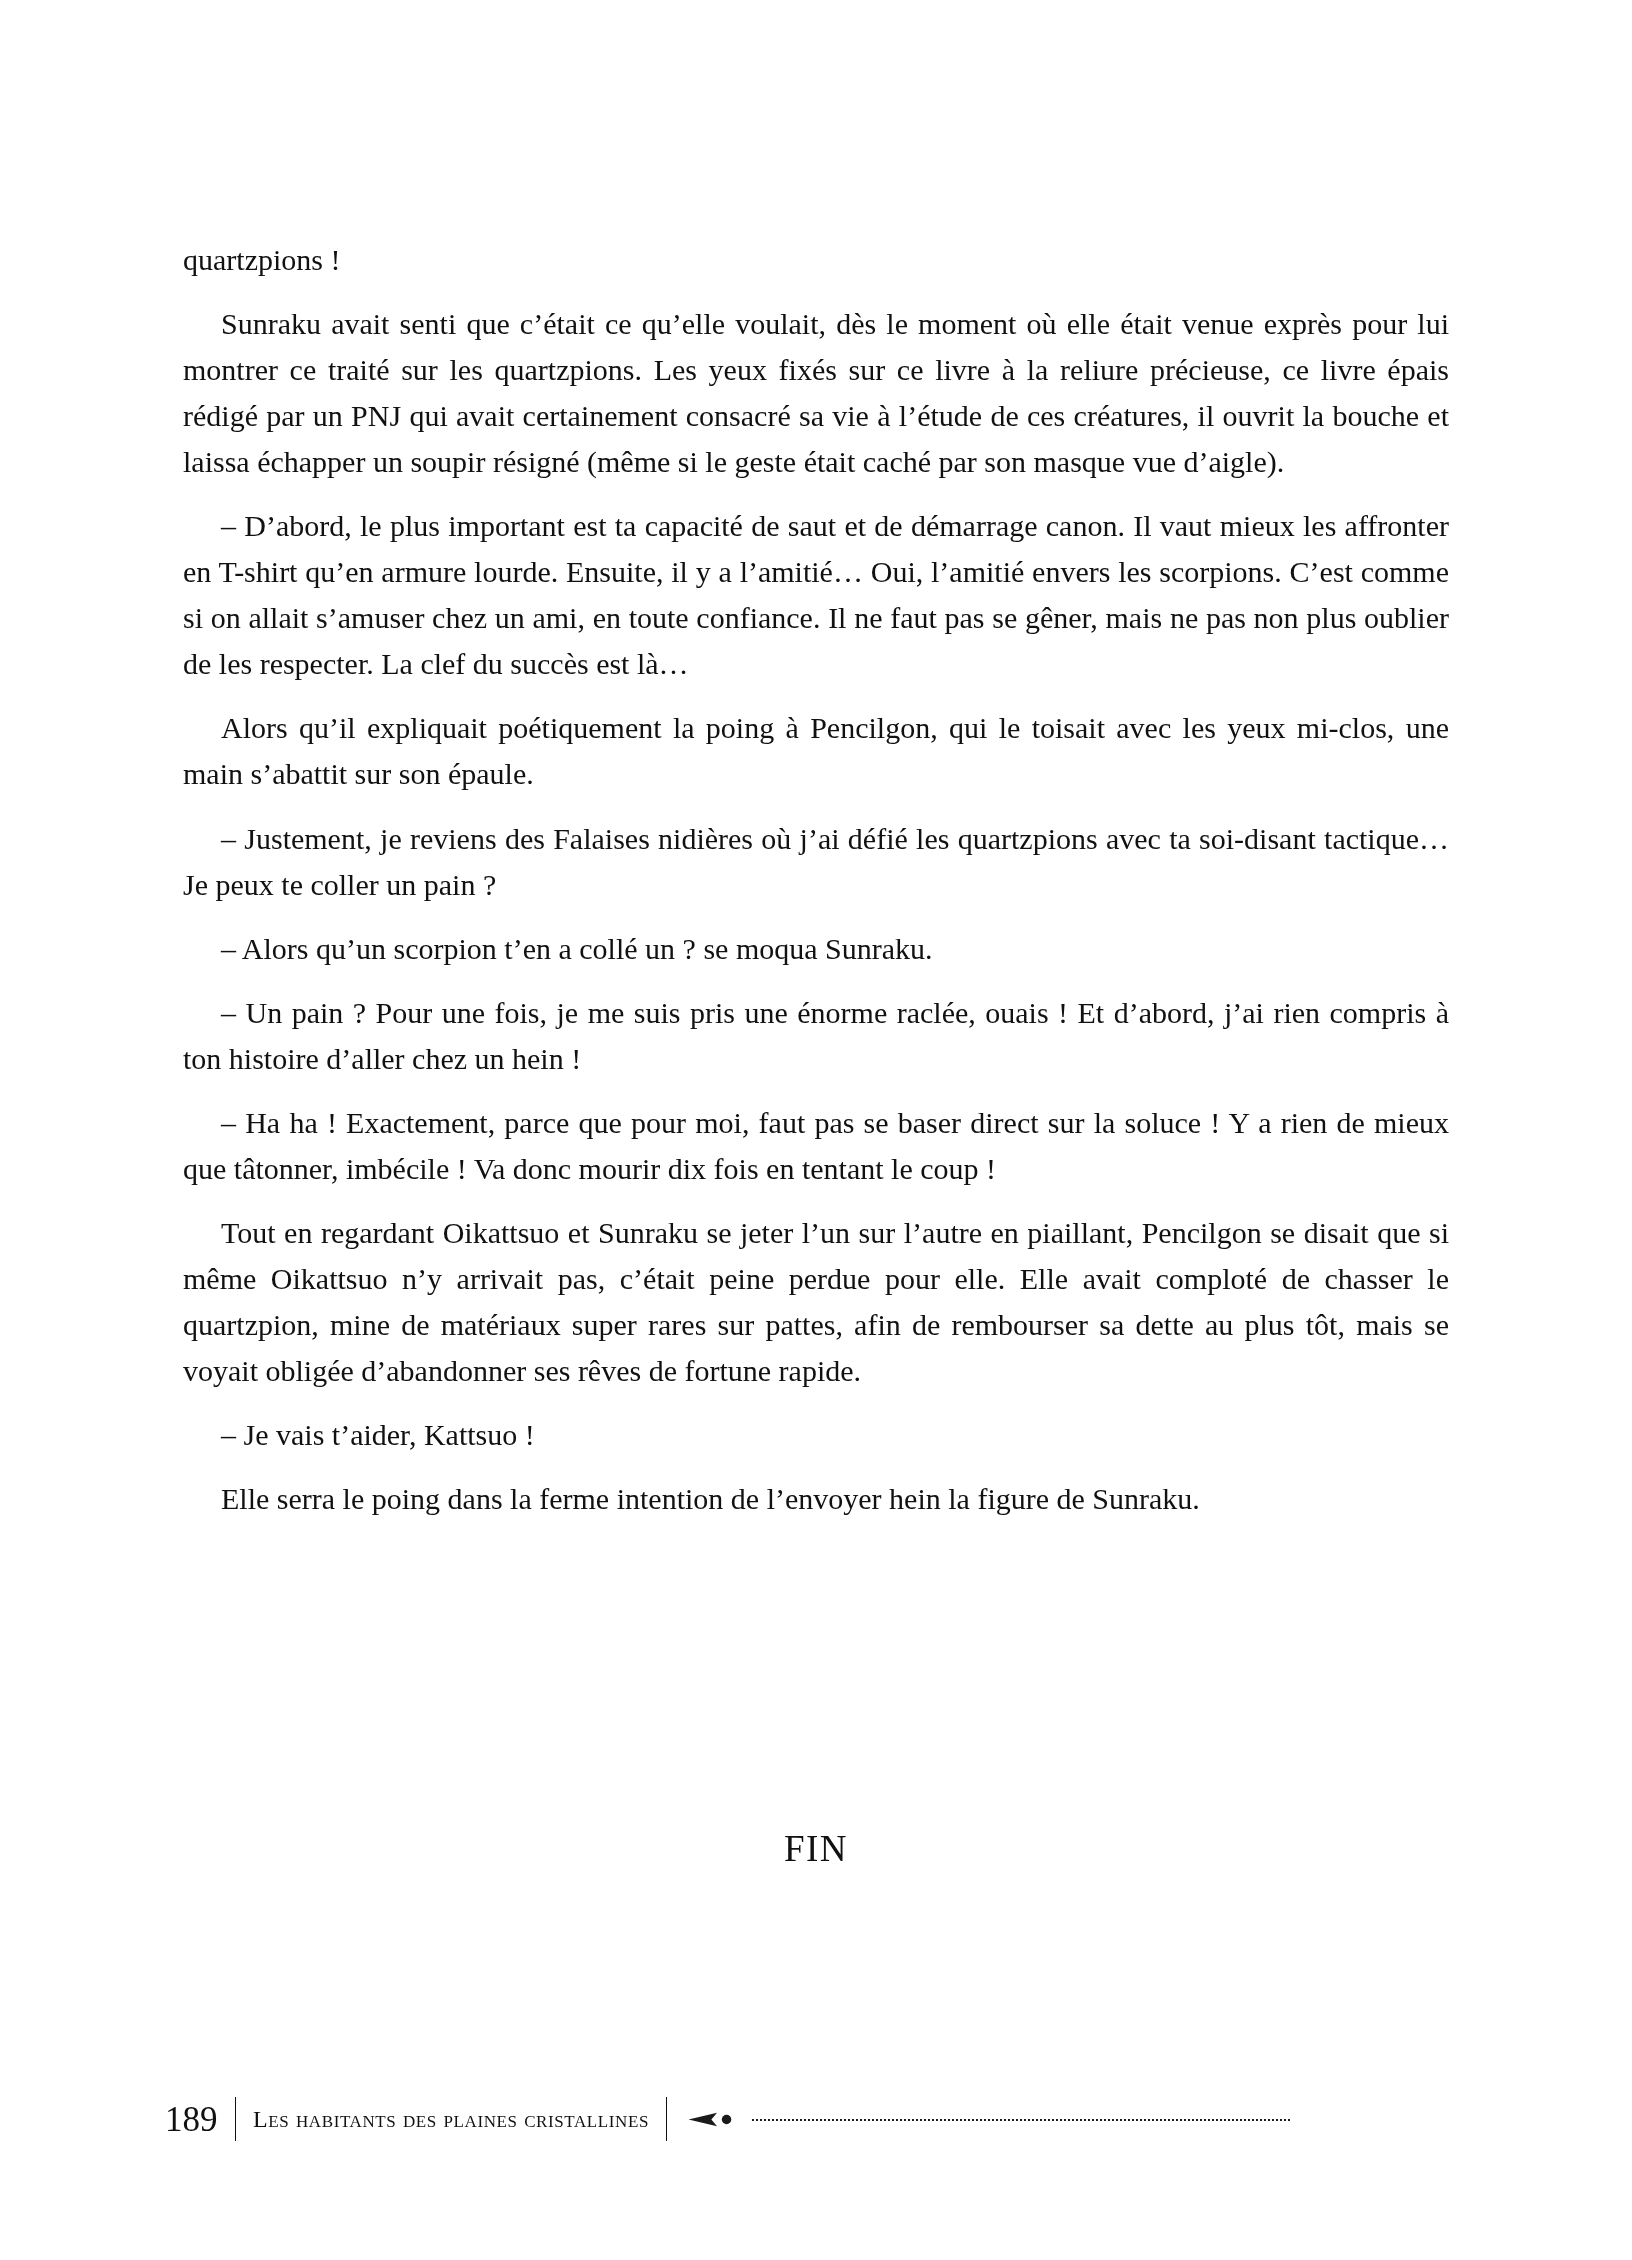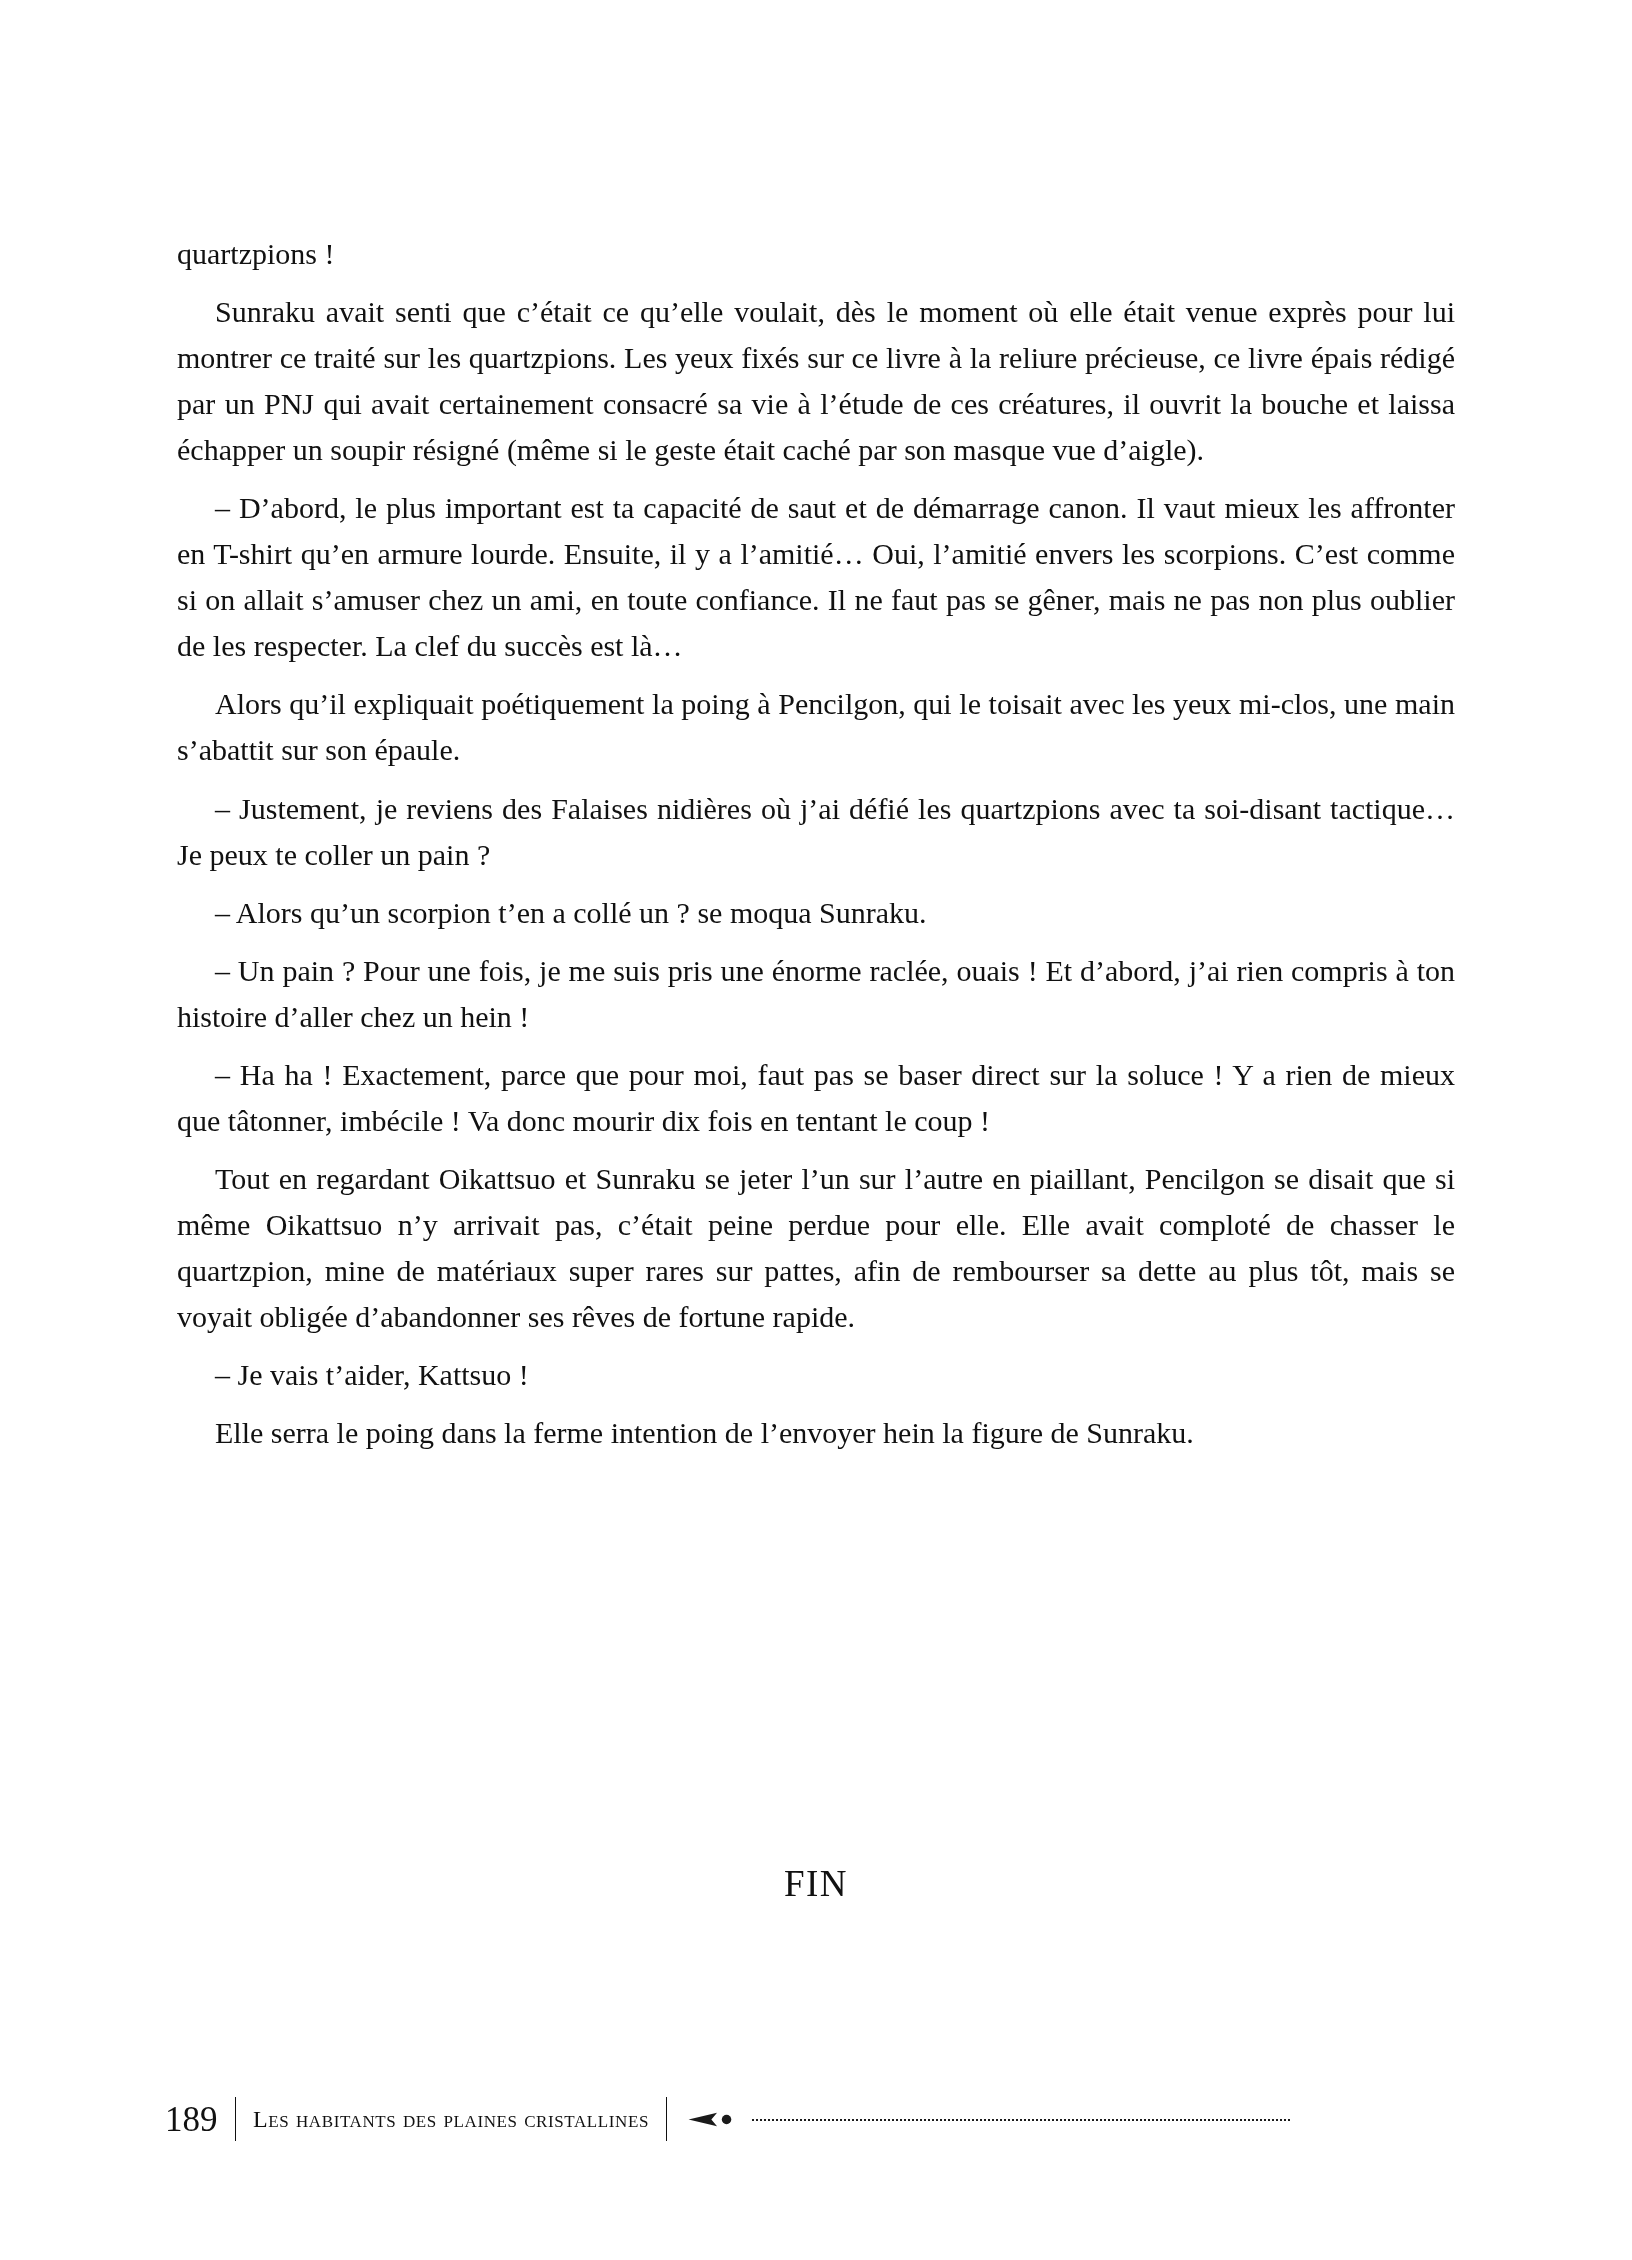--- a/index.html
+++ b/index.html
@@ -30,36 +30,36 @@
     left: 165px;
     top: 219px;
     width: 1302px;
   }
 
   .para {
     font-size: 30px;
     line-height: 1.535;
     text-align: justify;
     text-justify: inter-word;
-    margin: 12px;
+    margin: 18px;
     hyphens: manual;
   }
 
   .para.indent {
     text-indent: 38px;
   }
 
   .para.noindent {
     text-indent: 0;
   }
 
   .fin {
     position: absolute;
     left: 0;
-    top: 1643px;
+    top: 1608px;
     width: 1302px;
     text-align: center;
     font-size: 37px;
     letter-spacing: 1.4px;
     font-family: "Liberation Serif", "DejaVu Serif", serif;
   }
 
   
   .footer {
     position: absolute;

